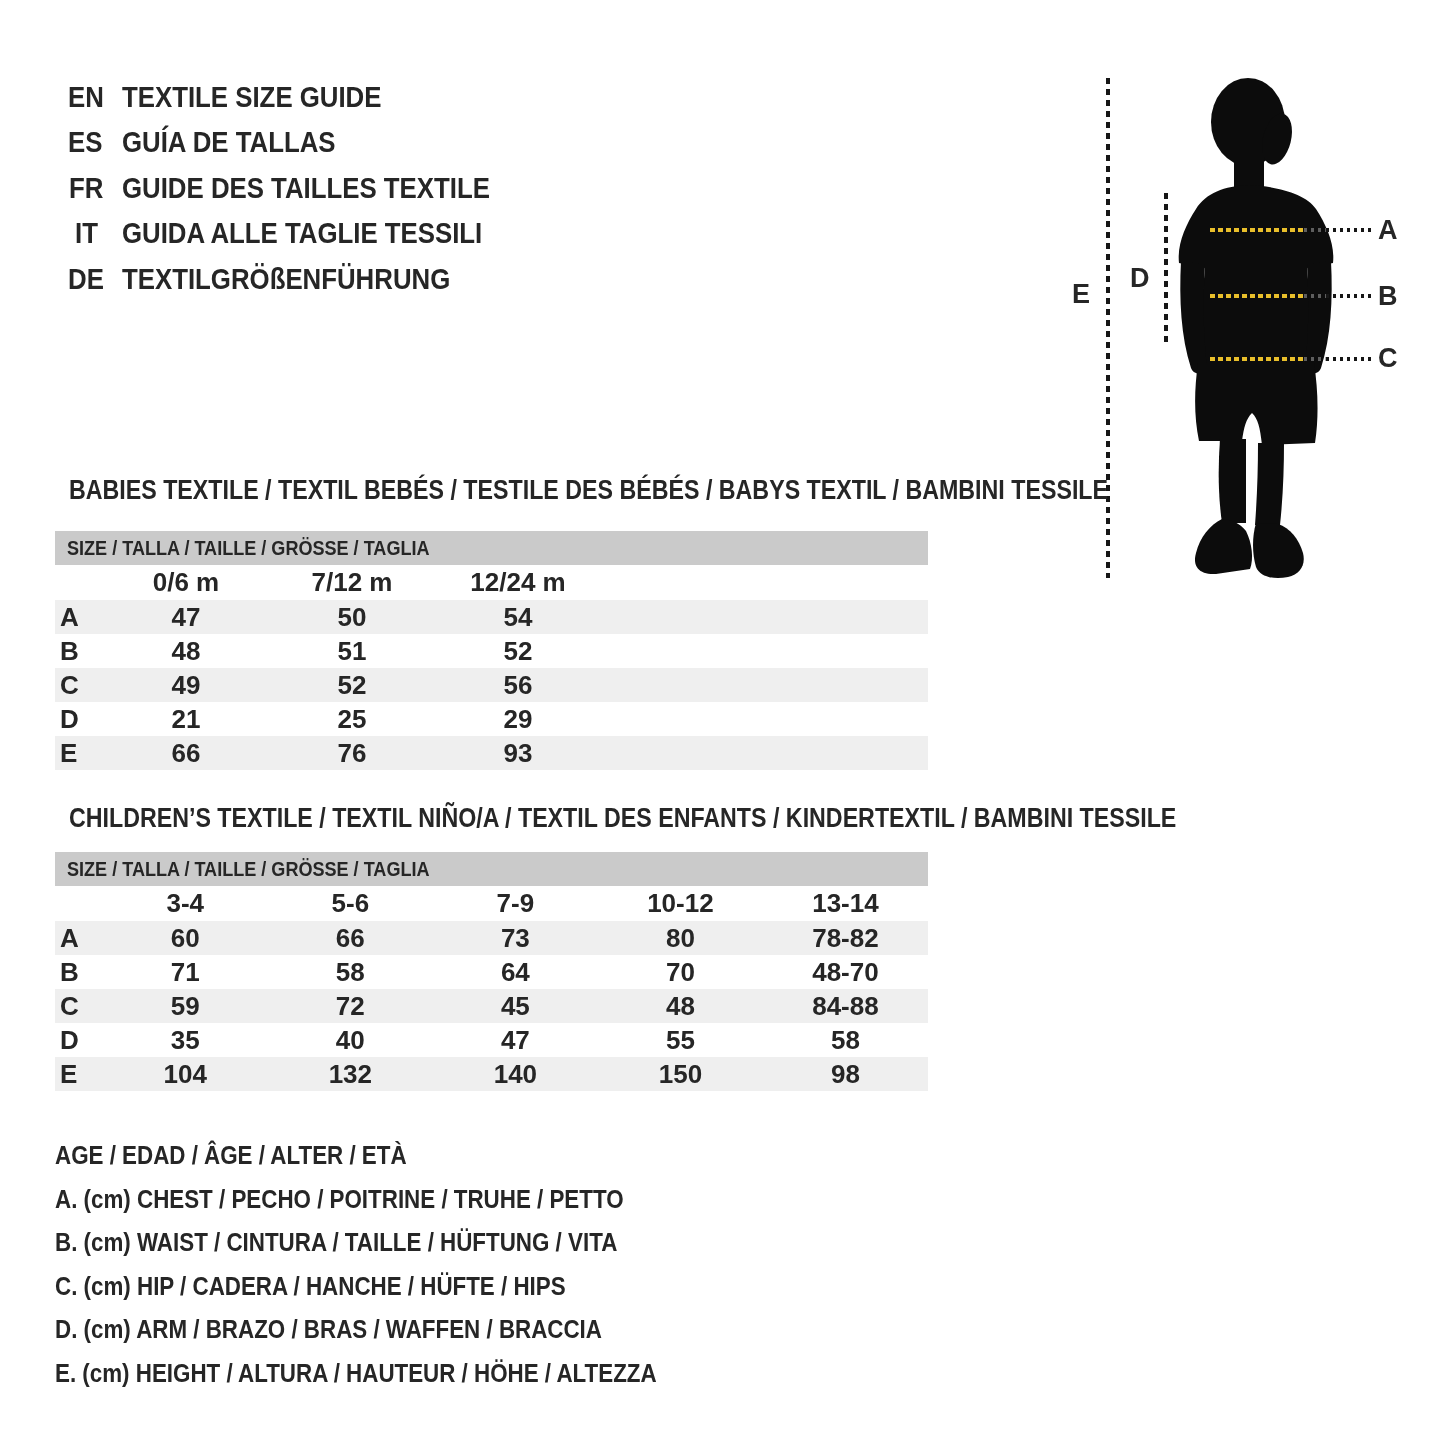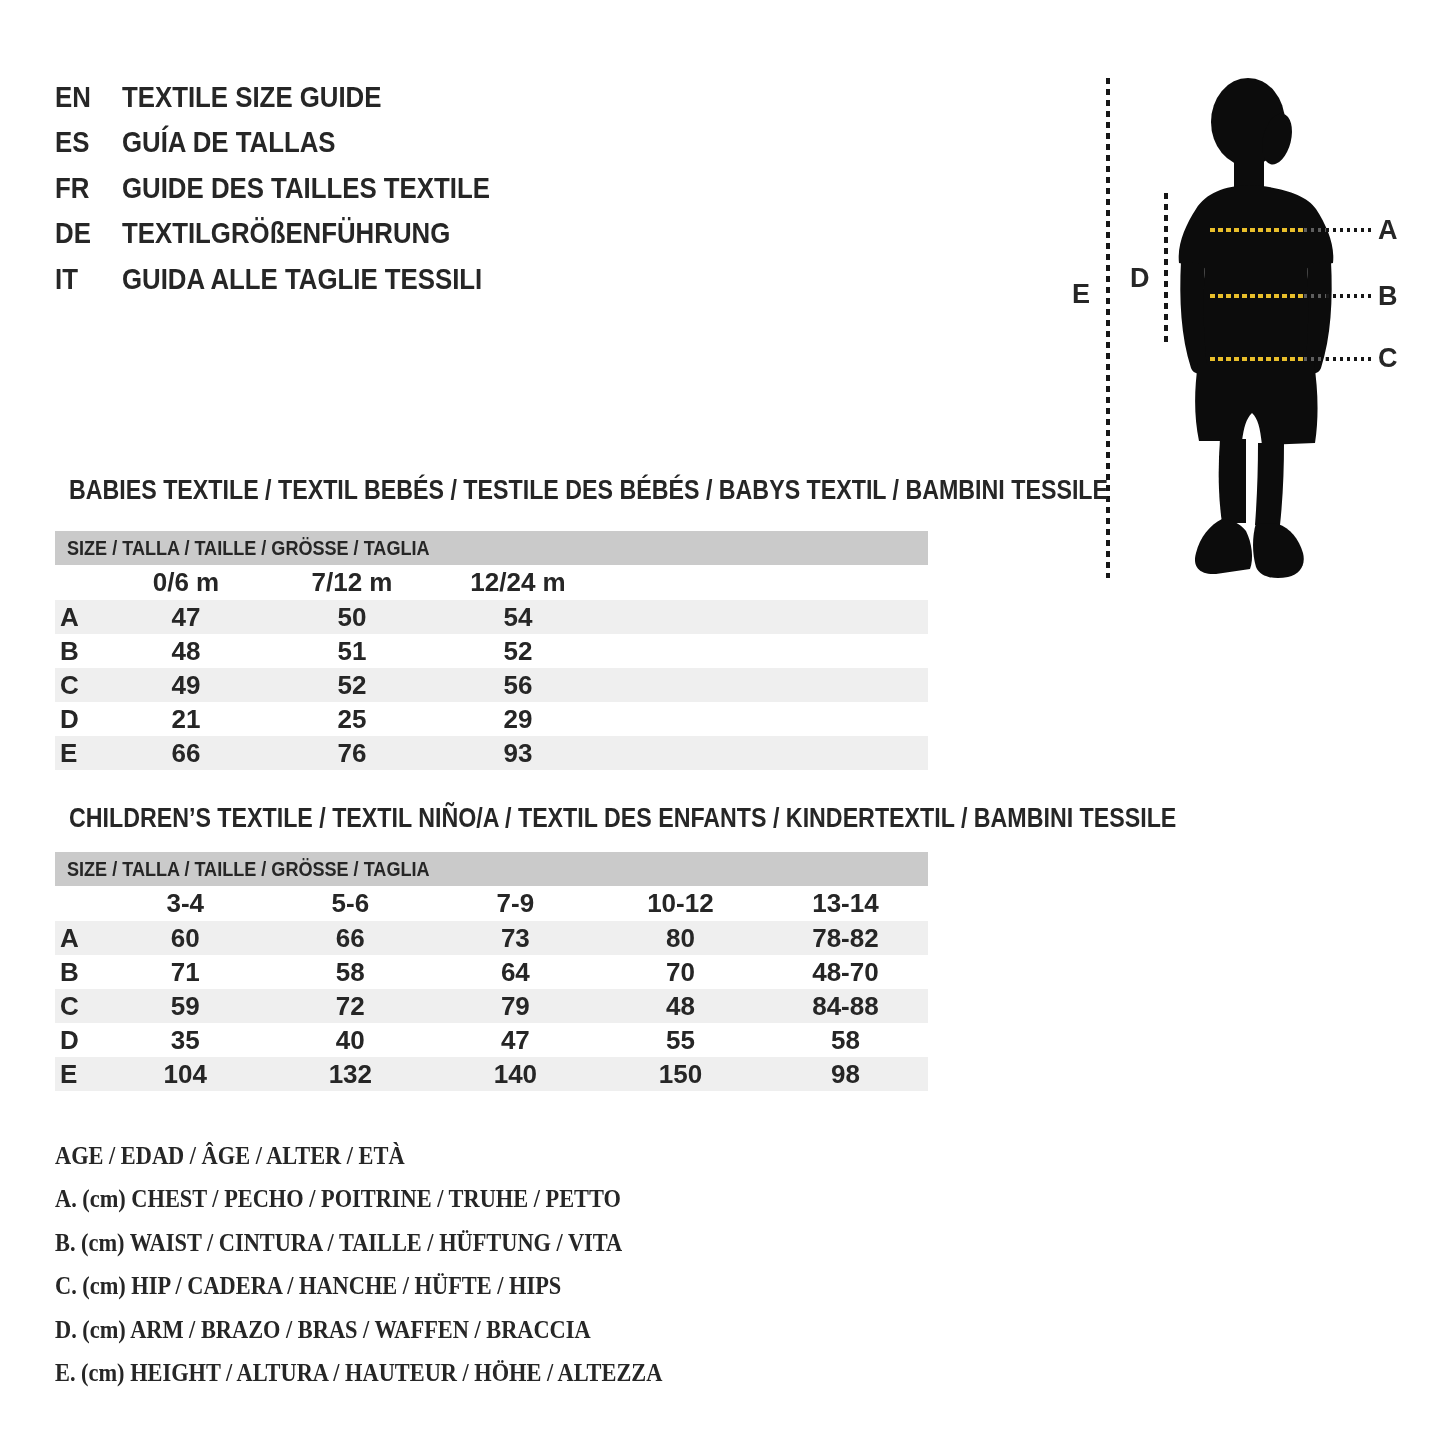--- a/index.html
+++ b/index.html
@@ -4,21 +4,21 @@
 <style>
   html,body{margin:0;padding:0;background:#ffffff;}
   .canvas{
     position:relative;width:1445px;height:1445px;background:#ffffff;
     font-family:"Liberation Sans",sans-serif;color:#262626;overflow:hidden;
     -webkit-font-smoothing:antialiased;
   }
   .cond{display:inline-block;transform:scaleX(0.86);transform-origin:0 50%;white-space:nowrap;}
 
   
-  .lang-list{position:absolute;left:55px;top:74px;}
+  .lang-list{position:absolute;left:55px;top:74px;text-align:center;}
   .lang-row{display:flex;height:45.5px;align-items:center;}
   .lang-code{width:67px;font-size:30px;font-weight:bold;}
   .lang-title{font-size:30px;font-weight:bold;}
 
   
   .vline{position:absolute;width:4px;
     background:repeating-linear-gradient(180deg,#161616 0 6px,transparent 6px 11px);}
   .vline-e{left:1106px;top:78px;height:500px;}
   .vline-d{left:1164px;top:193px;height:150px;}
   .flabel{position:absolute;font-size:27px;font-weight:bold;line-height:28px;}
@@ -52,47 +52,47 @@
   .size-bar{height:34px;background:#cacaca;display:flex;align-items:center;
     padding-left:12px;box-sizing:border-box;font-size:21px;font-weight:bold;}
   .col-header{height:35px;display:flex;align-items:center;font-size:26px;font-weight:bold;}
   .trow{height:34px;display:flex;align-items:center;font-size:26px;font-weight:bold;}
   .trow.stripe{background:#efefef;}
   .tlabel{width:48px;padding-left:5px;box-sizing:border-box;}
   .tcell{width:166px;text-align:center;}
 
   
   .legend{position:absolute;left:55px;top:1134px;}
-  .legend-line{height:43.5px;display:flex;align-items:center;font-size:26px;font-weight:bold;font-family:Liberation Serif, serif;}
+  .legend-line{height:43.5px;display:flex;align-items:center;font-size:26px;font-weight:bold;}
 </style>
 </head>
 <body>
 
 <div class="canvas">
 
   <div class="lang-list">
     <div class="lang-row">
       <span class="lang-code"><span class="cond">EN</span></span>
       <span class="lang-title"><span class="cond">TEXTILE SIZE GUIDE</span></span>
     </div>
     <div class="lang-row">
       <span class="lang-code"><span class="cond">ES</span></span>
       <span class="lang-title"><span class="cond">GUÍA DE TALLAS</span></span>
     </div>
     <div class="lang-row">
       <span class="lang-code"><span class="cond">FR</span></span>
       <span class="lang-title"><span class="cond">GUIDE DES TAILLES TEXTILE</span></span>
     </div>
     <div class="lang-row">
+      <span class="lang-code"><span class="cond">IT</span></span>
+      <span class="lang-title"><span class="cond">GUIDA ALLE TAGLIE TESSILI</span></span>
+    </div>
+    <div class="lang-row">
       <span class="lang-code"><span class="cond">DE</span></span>
       <span class="lang-title"><span class="cond">TEXTILGRÖßENFÜHRUNG</span></span>
-    </div>
-    <div class="lang-row">
-      <span class="lang-code"><span class="cond">IT</span></span>
-      <span class="lang-title"><span class="cond">GUIDA ALLE TAGLIE TESSILI</span></span>
     </div>
   </div>
 
   <div>
     <svg class="silhouette" viewBox="0 0 170 505" aria-hidden="true">
       <ellipse cx="76" cy="47" rx="37" ry="44"></ellipse>
       <ellipse cx="105" cy="64" rx="14" ry="26" transform="rotate(14 105 64)"></ellipse>
       <rect x="62" y="78" width="30" height="45"></rect>
       <path d="M77,110 C52,111 34,118 24,134 C13,151 5,170 7,188 L33,193 C29,238 26,264 26,291 L142,291 C142,264 139,238 135,193 L161,188 C163,170 155,151 144,134 C134,118 102,111 77,110 Z"></path>
       <path d="M9,186 C7,225 9,262 19,293 C22,301 34,300 35,292 C31,258 31,222 33,190 Z"></path>
@@ -205,21 +205,21 @@
       <span class="tcell">71</span>
       <span class="tcell">58</span>
       <span class="tcell">64</span>
       <span class="tcell">70</span>
       <span class="tcell">48-70</span>
     </div>
     <div class="trow stripe">
       <span class="tlabel">C</span>
       <span class="tcell">59</span>
       <span class="tcell">72</span>
-      <span class="tcell">79</span>
+      <span class="tcell">45</span>
       <span class="tcell">48</span>
       <span class="tcell">84-88</span>
     </div>
     <div class="trow">
       <span class="tlabel">D</span>
       <span class="tcell">35</span>
       <span class="tcell">40</span>
       <span class="tcell">47</span>
       <span class="tcell">55</span>
       <span class="tcell">58</span>

